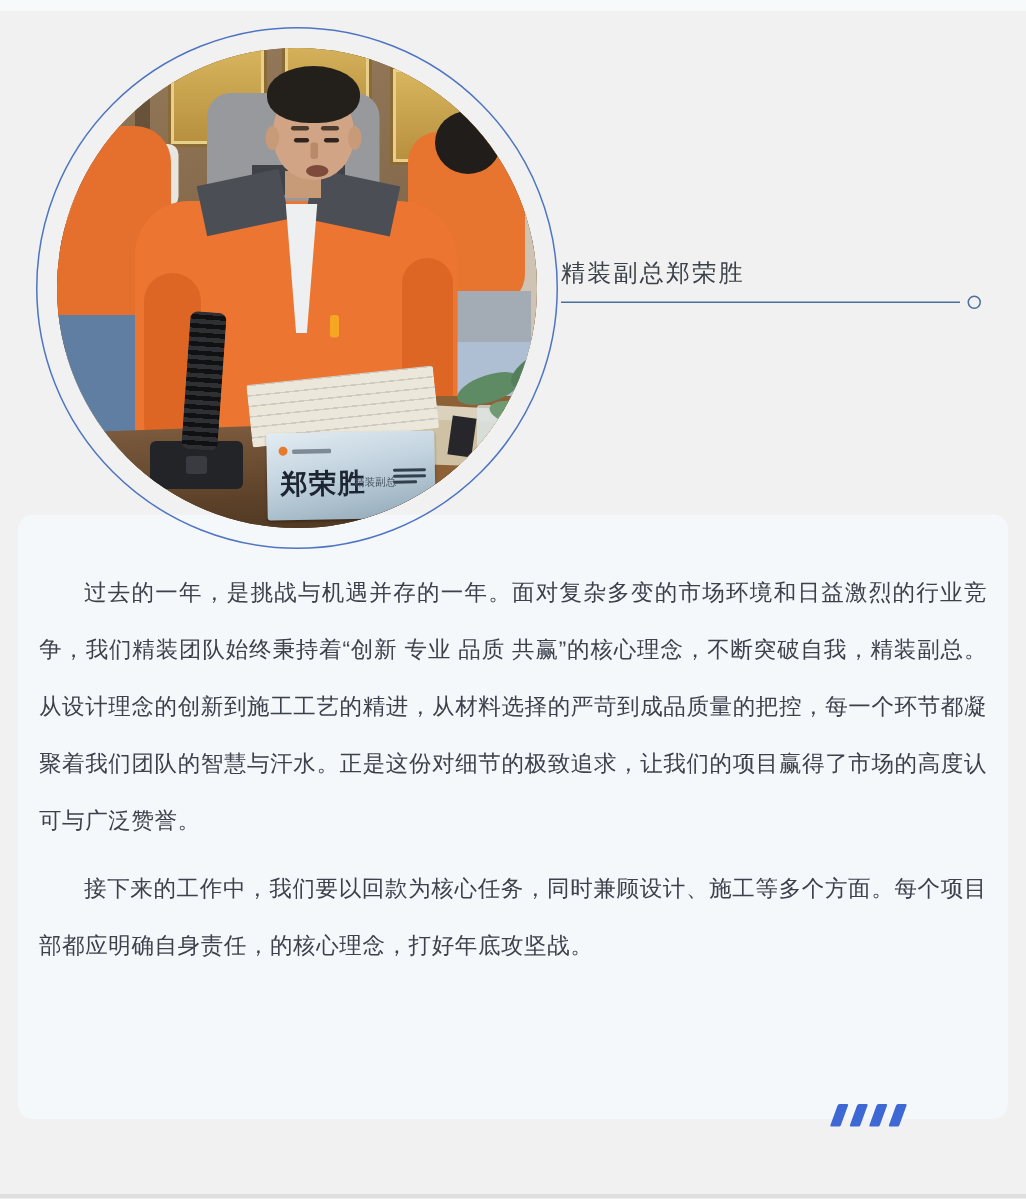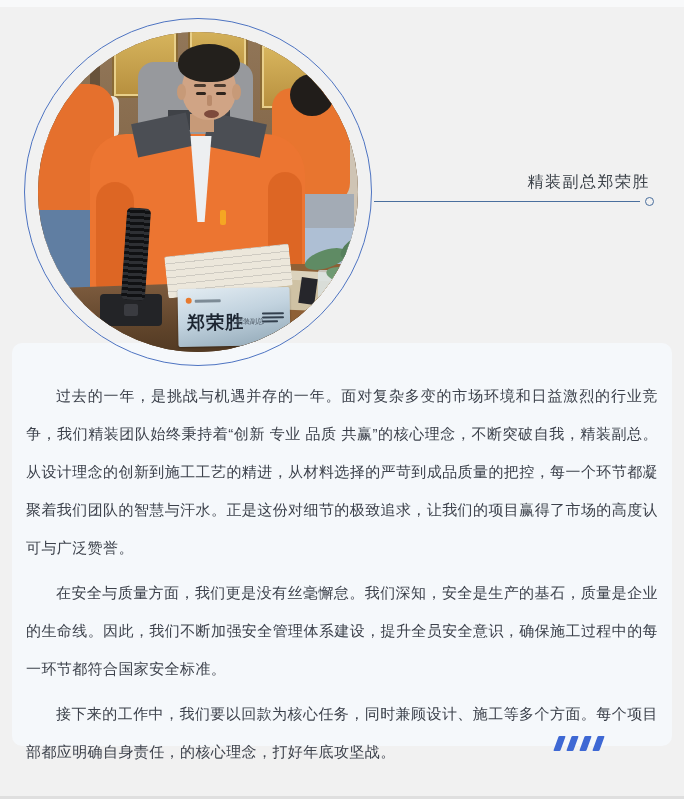--- a/index.html
+++ b/index.html
@@ -84,21 +84,21 @@
   .card-logo{left:8px;top:9px;width:6px;height:6px;background:#e87a2e;border-radius:50%;}
   .card-logo-line{left:17px;top:11px;width:26px;height:3px;background:#7d8b96;border-radius:1px;}
   .card-name{left:9px;top:22px;font-size:18px;font-weight:bold;color:#1c2531;letter-spacing:1px;white-space:nowrap;}
   .card-title{left:58px;top:29px;font-size:7px;color:#46525e;white-space:nowrap;}
   .card-line{width:22px;height:2px;background:#33404e;border-radius:1px;}
   .cl1{left:84px;top:25px;}
   .cl2{left:84px;top:29px;}
   .cl3{left:84px;top:33px;width:16px;}
 
   
-  .caption-text{position:absolute;left:374px;top:172px;width:276px;text-align:right;
+  .caption-text{position:absolute;left:374px;top:172px;width:276px;text-align:left;
                 font-size:16px;font-weight:500;color:#3b4148;letter-spacing:1.5px;z-index:2;}
   .caption-line{position:absolute;left:374px;top:201px;width:266px;height:1px;background:var(--line-blue);z-index:2;}
   .caption-dot{position:absolute;left:645px;top:197px;width:9px;height:9px;border:1.5px solid var(--line-blue);
                border-radius:50%;background:transparent;z-index:2;}
 
   
   .content-box{position:absolute;left:12px;top:343px;width:660px;height:403px;border-radius:10px;
                background:var(--box-bg);padding:34px 14px 0;z-index:1;}
   .content-box p{font-size:15px;line-height:38px;letter-spacing:.4px;color:var(--ink);
                  text-indent:2em;text-align:justify;margin:0 0 7px;}
@@ -179,19 +179,18 @@
       </div>
     </div>
 
     <div class="caption-text">精装副总郑荣胜</div>
     <div class="caption-line"></div>
     <div class="caption-dot"></div>
   </section>
 
   <section class="content-box">
     <p>过去的一年，是挑战与机遇并存的一年。面对复杂多变的市场环境和日益激烈的行业竞争，我们精装团队始终秉持着“创新 专业 品质 共赢”的核心理念，不断突破自我，精装副总。从设计理念的创新到施工工艺的精进，从材料选择的严苛到成品质量的把控，每一个环节都凝聚着我们团队的智慧与汗水。正是这份对细节的极致追求，让我们的项目赢得了市场的高度认可与广泛赞誉。</p>
-    <p>在安全与质量方面，我们更是没有丝毫懈怠。我们深知，安全是生产的基石，质量是企业的生命线。因此，我们不断加强安全管理体系建设，提升全员安全意识，确保施工过程中的每一环节都符合国家安全标准。</p>
     <p>接下来的工作中，我们要以回款为核心任务，同时兼顾设计、施工等多个方面。每个项目部都应明确自身责任，的核心理念，打好年底攻坚战。</p>
     <div class="slashes"><span class="slash"></span><span class="slash"></span><span class="slash"></span><span class="slash"></span></div>
   </section>
 
   <div class="bottom-strip"></div>
 </div>
 
 </body></html>

